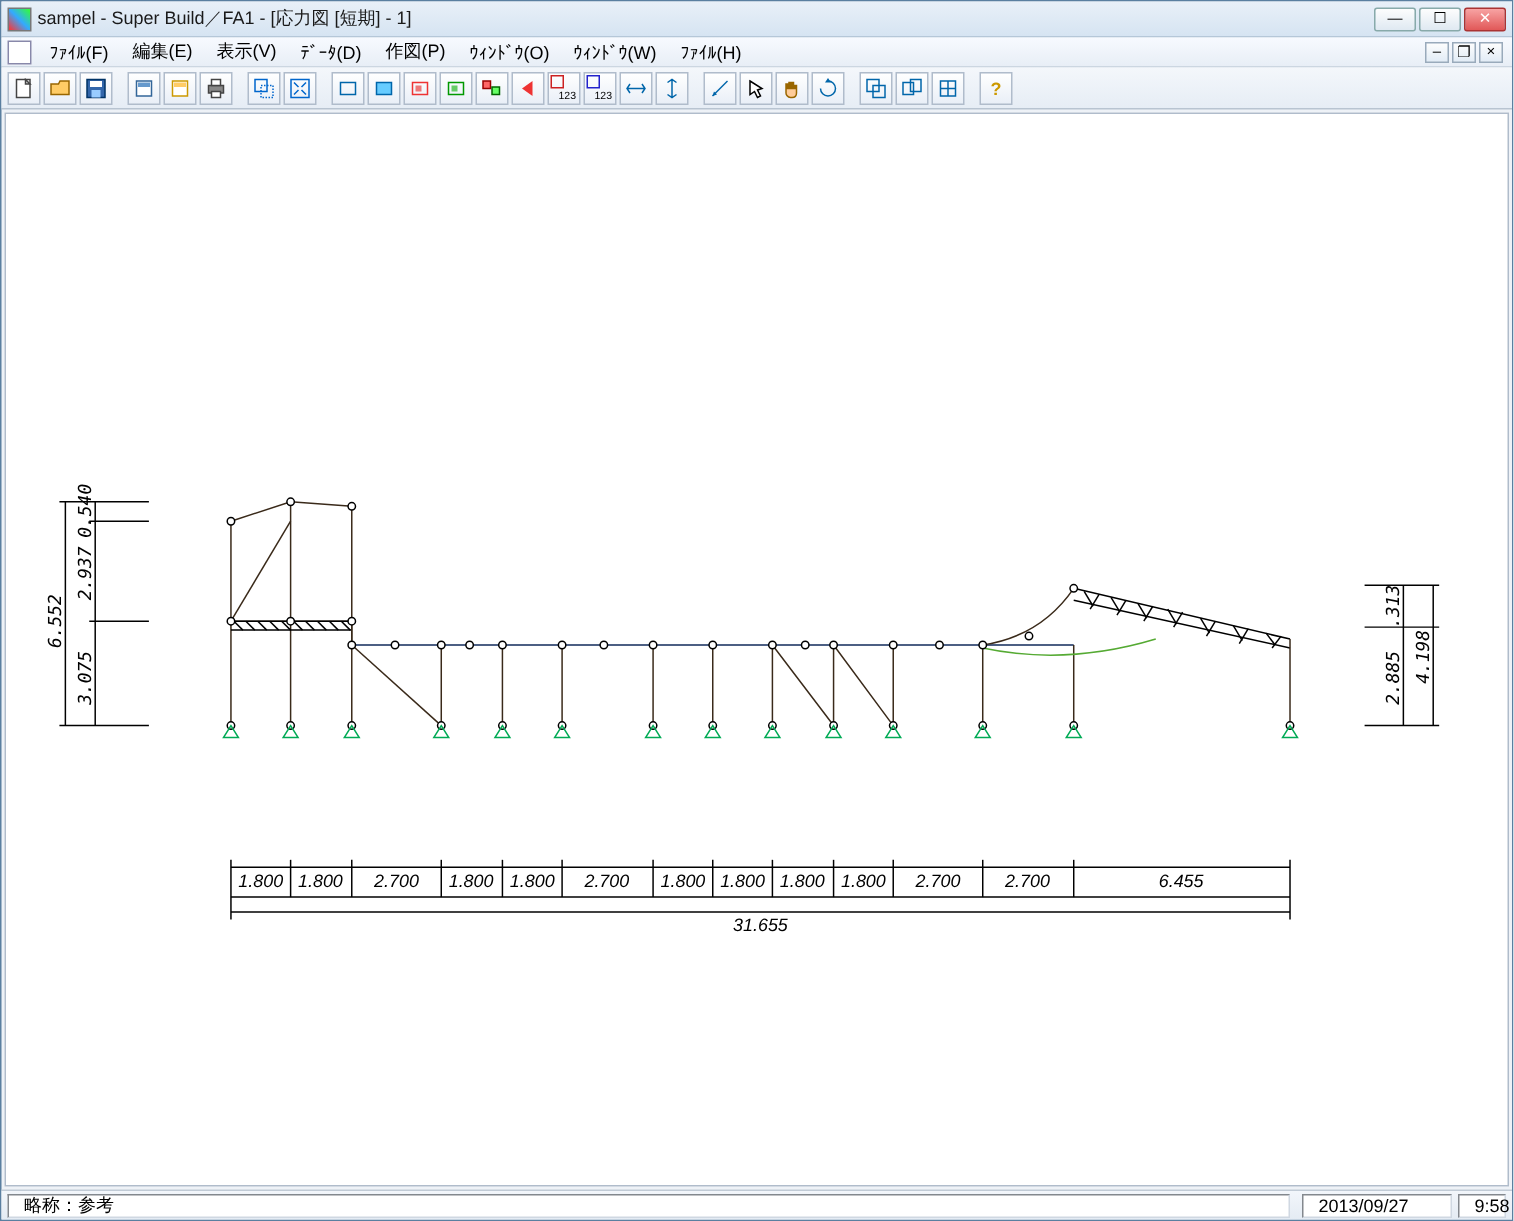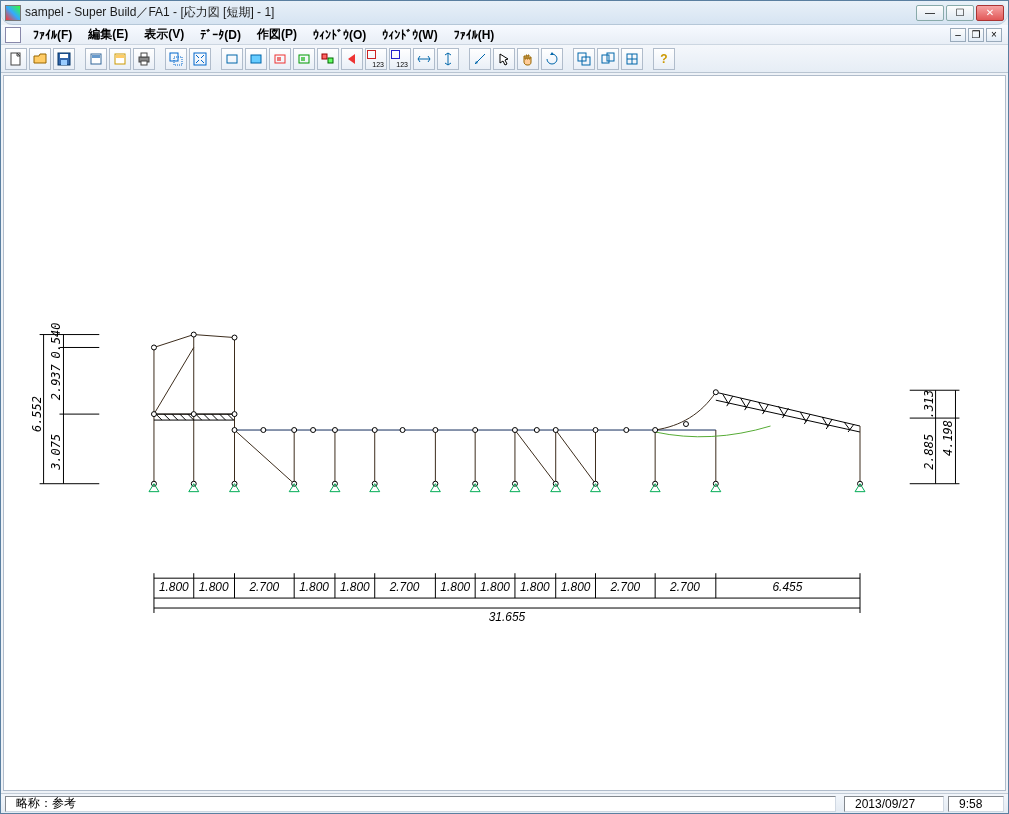--- a/index.html
+++ b/index.html
@@ -1,28 +1,28 @@
 <!DOCTYPE html>
 <html><head>
 <meta charset="utf-8">
 <style>
 * { box-sizing: border-box; margin: 0; padding: 0; font-family: "MS UI Gothic", "Meiryo", sans-serif; font-size: 12px; }
 body { background: #fff; width: 1009px; height: 814px; overflow: hidden; }
 
 
 .window { width: 1009px; height: 814px; border: 1px solid #5a7fa0; background: #eef2f7; display: flex; flex-direction: column; }
-.titlebar { height: 24px; background: linear-gradient(#e8f0f8,#d6e4f2); display: flex; align-items: center; padding: 0 4px; border-bottom: 1px solid #b5c7d8; border-radius: 12px; }
+.titlebar { height: 24px; background: linear-gradient(#e8f0f8,#d6e4f2); display: flex; align-items: center; padding: 0 4px; border-bottom: 1px solid #b5c7d8; }
 .titlebar .appicon { width: 16px; height: 16px; margin-right: 4px; background: linear-gradient(45deg,#f33,#3af,#3f3); border: 1px solid #777; }
 .titlebar .title { flex: 1; color: #1a1a1a; }
 .titlebar .wbtns { display: flex; gap: 2px; }
 .titlebar .wbtn { width: 28px; height: 16px; border: 1px solid #8aa; background: linear-gradient(#fdfdfd,#dfe9f2); border-radius: 2px; display: flex; align-items: center; justify-content: center; font-size: 10px; line-height: 1; cursor: pointer; }
 .titlebar .wbtn.close { background: linear-gradient(#f7a3a3,#e15858); border-color: #a33; color: #fff; }
 
 .menubar { height: 20px; background: linear-gradient(#f7faff,#e8eef6); display: flex; align-items: center; padding: 0 4px; border-bottom: 1px solid #ccd6e1; }
-.menubar .mi { padding: 2px 8px; cursor: pointer; white-space: nowrap; font-weight: bold; }
+.menubar .mi { padding: 2px 8px; cursor: pointer; white-space: nowrap; }
 .menubar .mic { width: 16px; height: 16px; margin-right: 4px; background: #fff; border: 1px solid #88a; display: inline-block; }
 .menubar .spacer { flex: 1; }
 .menubar .mdi { display: flex; gap: 2px; padding-right: 2px; }
 .menubar .mdi .mb { width: 16px; height: 14px; border: 1px solid #9ab; background: linear-gradient(#fdfdfd,#e2ecf6); font-size: 10px; display: flex; align-items: center; justify-content: center; cursor: pointer; }
 
 .toolbar { height: 28px; background: linear-gradient(#f4f7fb,#e6edf5); display: flex; align-items: center; padding: 2px 4px; gap: 2px; border-bottom: 1px solid #b8c4d1; }
 .toolbar .tbtn { width: 22px; height: 22px; border: 1px solid #b0bccb; background: linear-gradient(#fff,#e9eff7); display: flex; align-items: center; justify-content: center; cursor: pointer; font-size: 12px; }
 .toolbar .sep { width: 6px; }
 .toolbar .tbtn svg { width: 14px; height: 14px; }
 .toolbar .tbtn.small123 { font-size: 8px; color: #000; position: relative; }
@@ -408,15 +408,15 @@
         <text x="674" y="518">2.700</text>
         <text x="777" y="518">6.455</text>
         <text x="495" y="548">31.655</text>
       </g>
     </svg>
   </div>
 
   <div class="statusbar">
     <div class="cell flex">略称：参考</div>
     <div class="cell fixed" style="width:100px">2013/09/27</div>
-    <div class="cell fixed" style="width:56px">9:58</div>
+    <div class="cell fixed" style="width:32px">9:58</div>
   </div>
 </div>
 
 </body></html>

